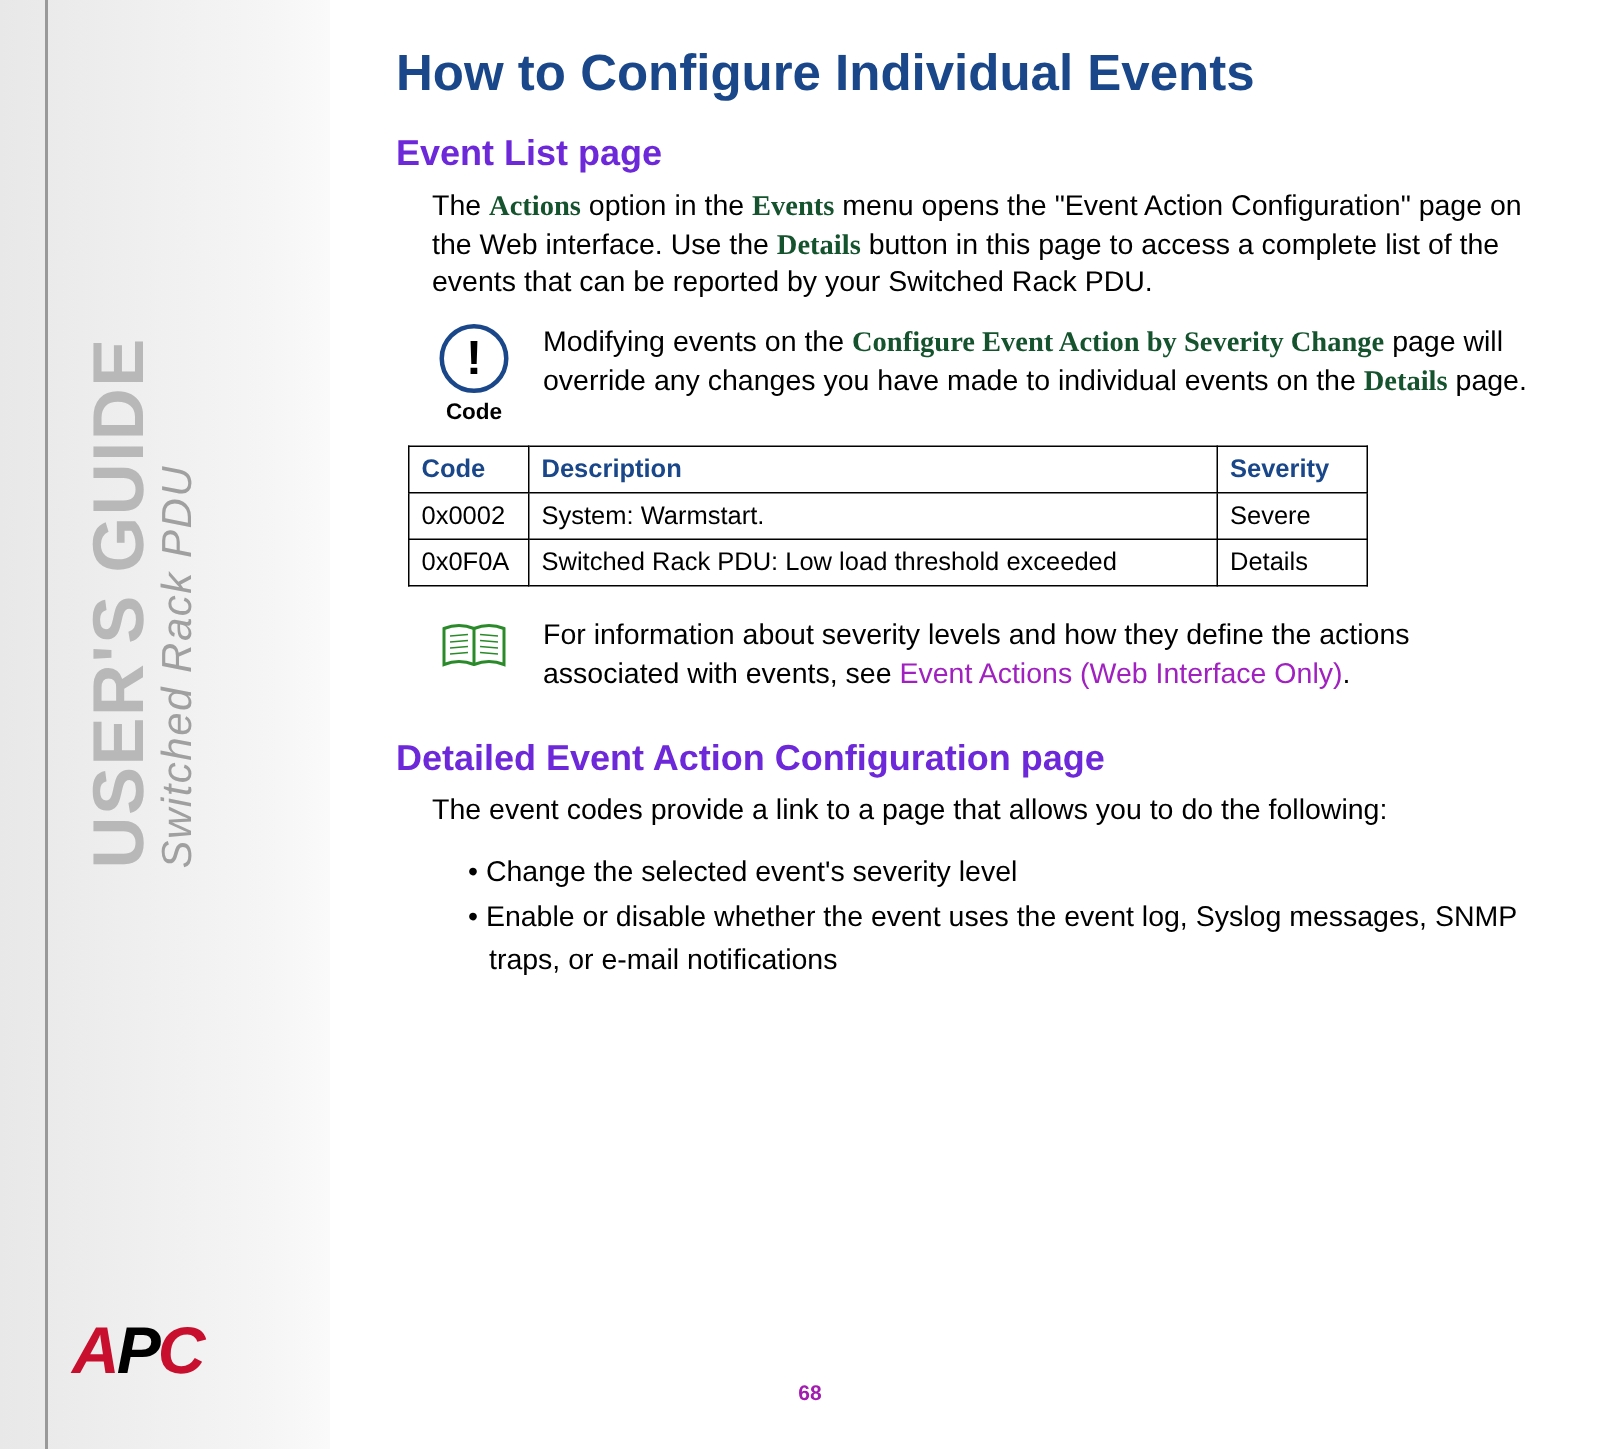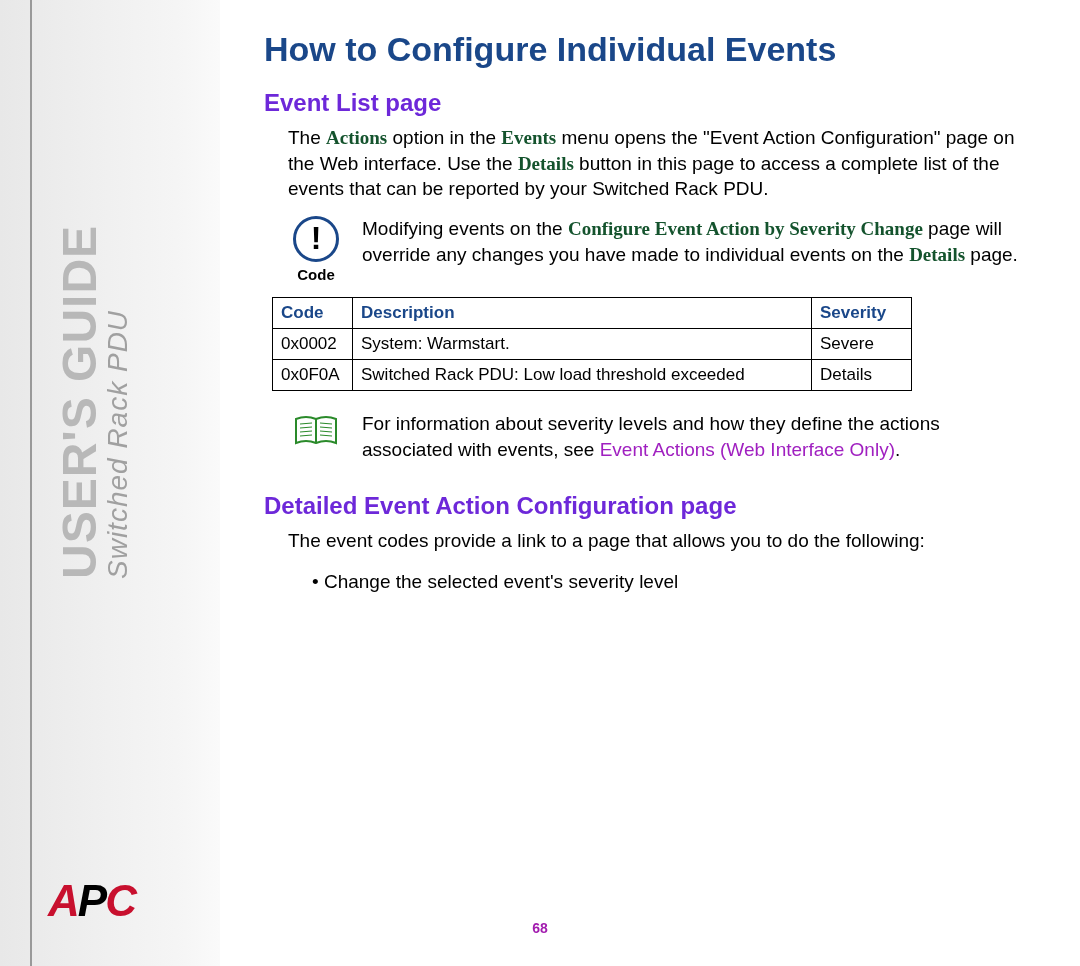--- a/index.html
+++ b/index.html
@@ -262,16 +262,17 @@
       <span>For information about severity levels and how they define the actions associated with events, see </span><span class="link">Event Actions (Web Interface Only)</span><span>.</span>
     </div>
   </div>
 
   <h2 class="second">Detailed Event Action Configuration page</h2>
 
   <p class="body-text">The event codes provide a link to a page that allows you to do the following:</p>
 
   <ul class="bullets">
     <li>Change the selected event's severity level</li>
+    <li>Enable or disable whether the event uses the event log, Syslog messages, SNMP traps, or e-mail notifications</li>
   </ul>
 </div>
 
 <div class="page-num">68</div>
 
 </body></html>

